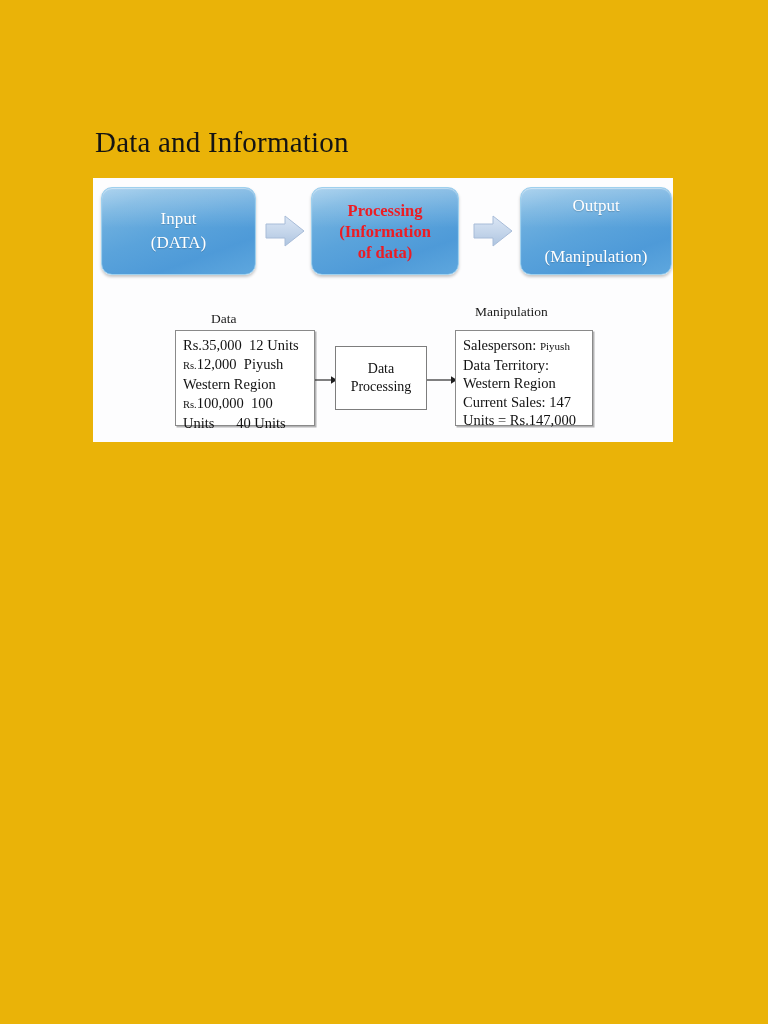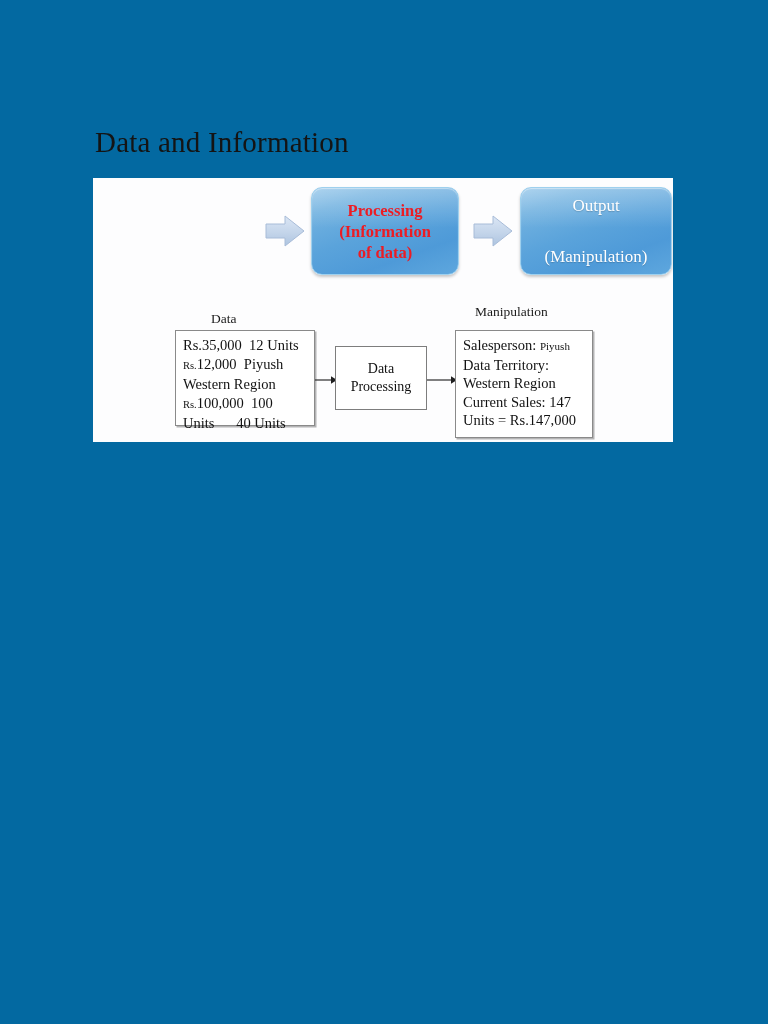--- a/index.html
+++ b/index.html
@@ -13,21 +13,21 @@
     position: relative;
     font-family: "Liberation Serif", "DejaVu Serif", serif;
     overflow: hidden;
   }
 
   #page {
     position: absolute;
     left: 0; top: 0;
     width: 768px;
     height: 1024px;
-    background: #0369a1;
+    background: #eab308;
   }
 
   
   .page-title {
     position: absolute;
     left: 95px;
     top: 122px;
     font-size: 29px;
     line-height: 40px;
     color: #141414;
@@ -139,21 +139,21 @@
     left: 82px;
     top: 152px;
     width: 140px;
     height: 96px;
     padding: 5px 4px 16px 7px;
   }
   #box-information {
     left: 362px;
     top: 152px;
     width: 138px;
-    height: 108px;
+    height: 96px;
     padding: 5px 4px 4px 7px;
   }
   #box-dataproc {
     left: 242px;
     top: 168px;
     width: 92px;
     height: 64px;
     display: flex;
     align-items: center;
     justify-content: center;
@@ -192,20 +192,24 @@
 </style>
 </head>
 <body>
 
 <div id="page">
 
   <div class="page-title">Data and Information</div>
 
   <div class="diagram-panel">
 
+    <div class="flow-box" id="box-input">
+      <span class="lbl white-label">Input</span>
+      <span class="lbl white-label">(DATA)</span>
+    </div>
 
     <div class="block-arrow" id="arrow-1">
       <svg width="40" height="34" viewBox="0 0 40 34" xmlns="http://www.w3.org/2000/svg">
         <defs>
           <linearGradient id="agrad" x1="0" y1="0" x2="0" y2="1">
             <stop offset="0%" stop-color="#dbe6f5"></stop>
             <stop offset="55%" stop-color="#c4d5ea"></stop>
             <stop offset="100%" stop-color="#adc4e0"></stop>
           </linearGradient>
         </defs>

